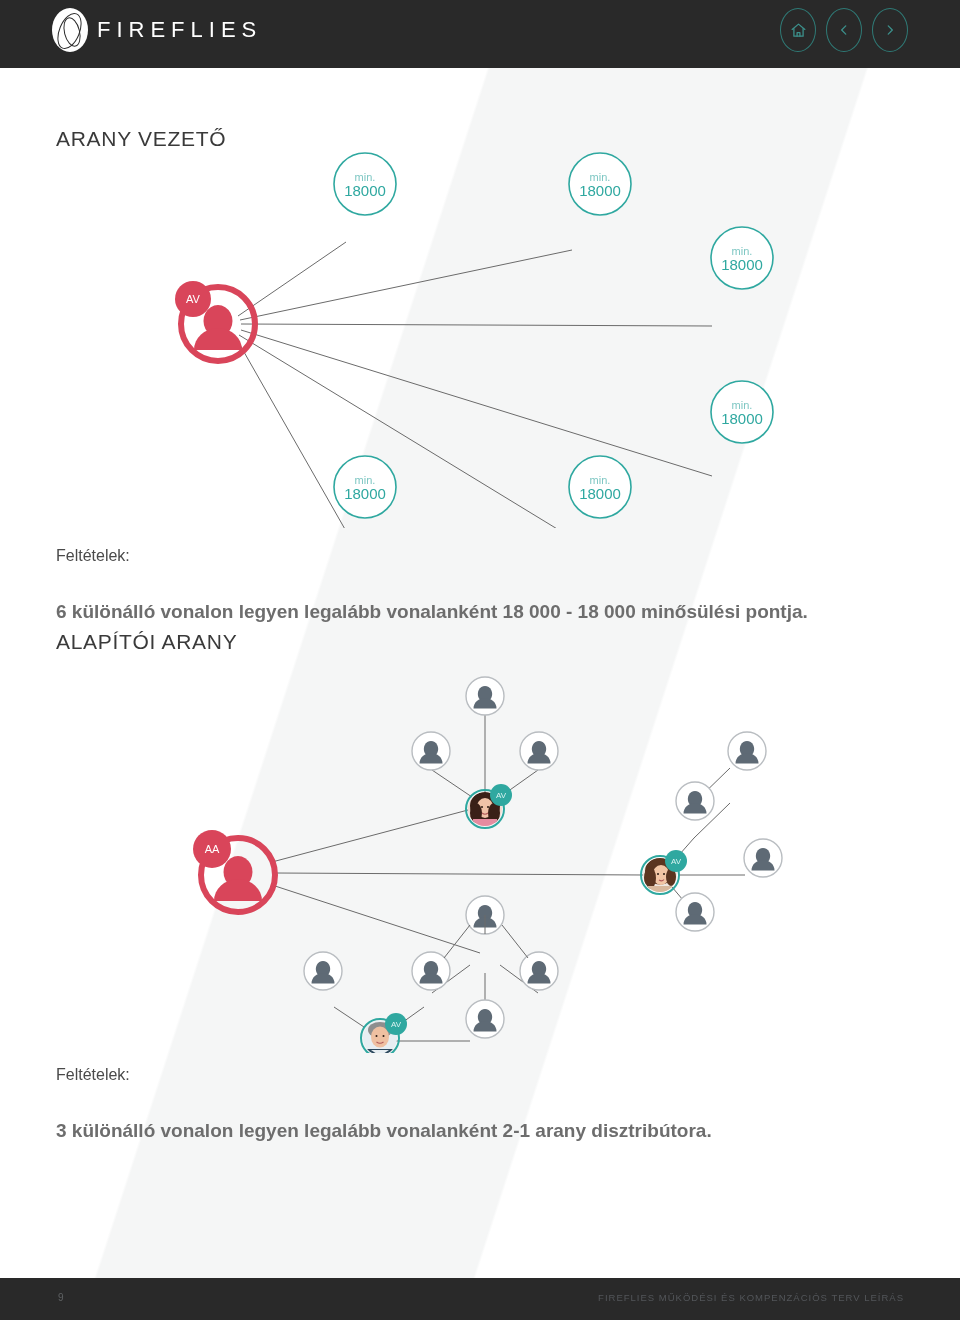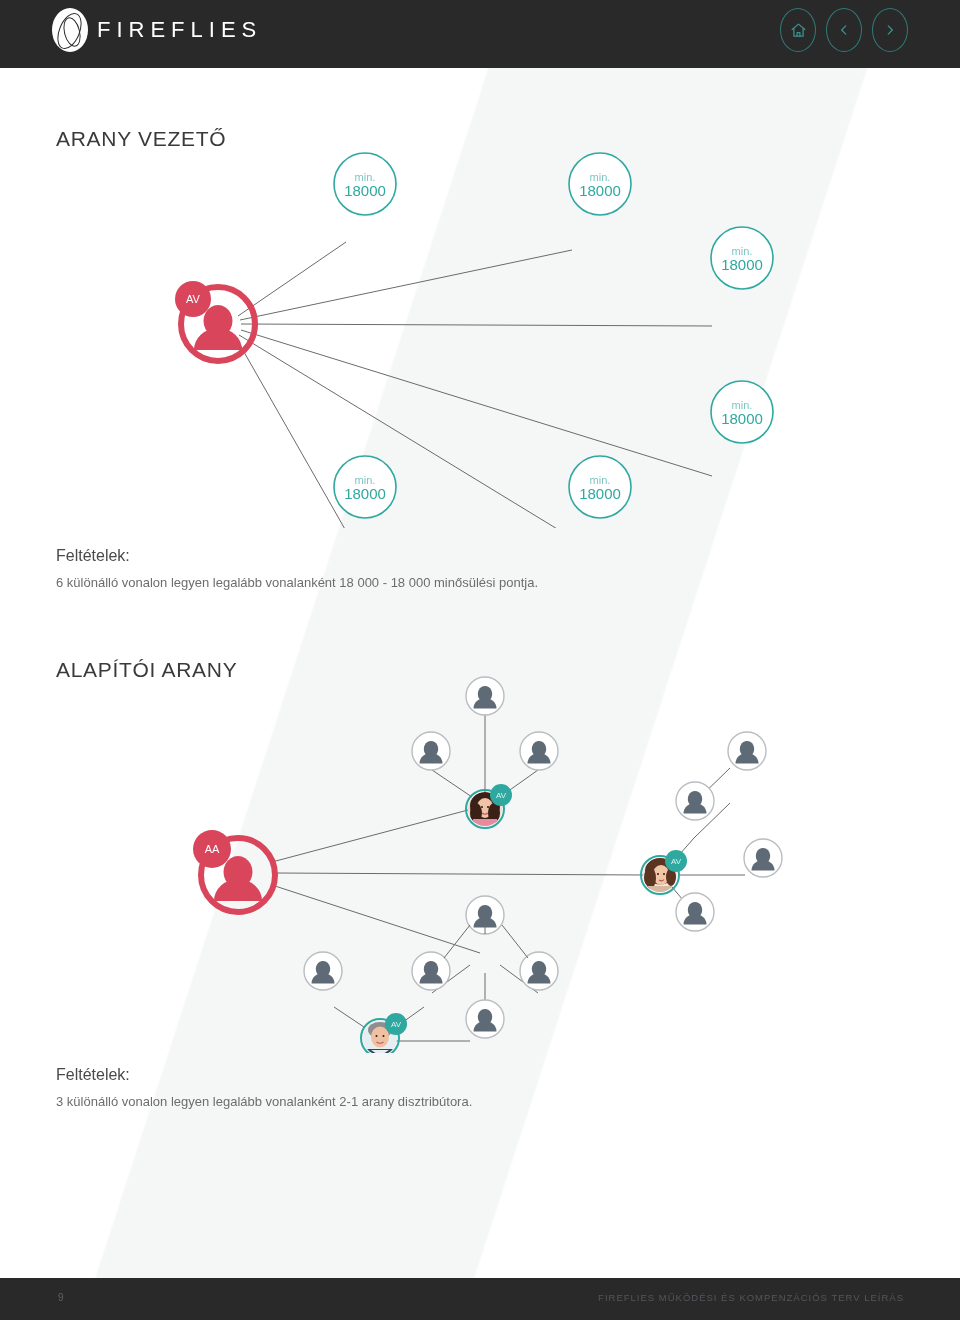--- a/index.html
+++ b/index.html
@@ -88,34 +88,35 @@
 
   .section-title {
     position: absolute;
     left: 56px;
     font-size: 21px;
     letter-spacing: 0.7px;
     color: #3a3a3a;
     font-weight: 400;
   }
   #title-1 { top: 35px; margin-top: 24px; }
-  #title-2 { top: 562px; margin-top: 28px; }
+  #title-2 { top: 562px; }
 
   .cond-label {
     position: absolute; left: 56px;
     font-size: 16px;
     color: #4a4a4a;
     font-weight: 400;
     margin-top: 12px;
   }
   .cond-text {
     position: absolute; left: 56px;
-    font-size: 13px;
+    font-size: 19px;
     color: #6d6d6d;
-    font-weight: 400;
+    font-weight: 700;
+    margin-top: 26px;
   }
   #cond-label-1 { top: 467px; }
   #cond-text-1  { top: 507px; }
   #cond-label-2 { top: 986px; }
   #cond-text-2  { top: 1026px; }
 
   
   .diagram { position: absolute; left: 0; }
   #diagram-1 { top: 70px; width: 960px; height: 390px; }
   #diagram-2 { top: 595px; width: 960px; height: 390px; }

